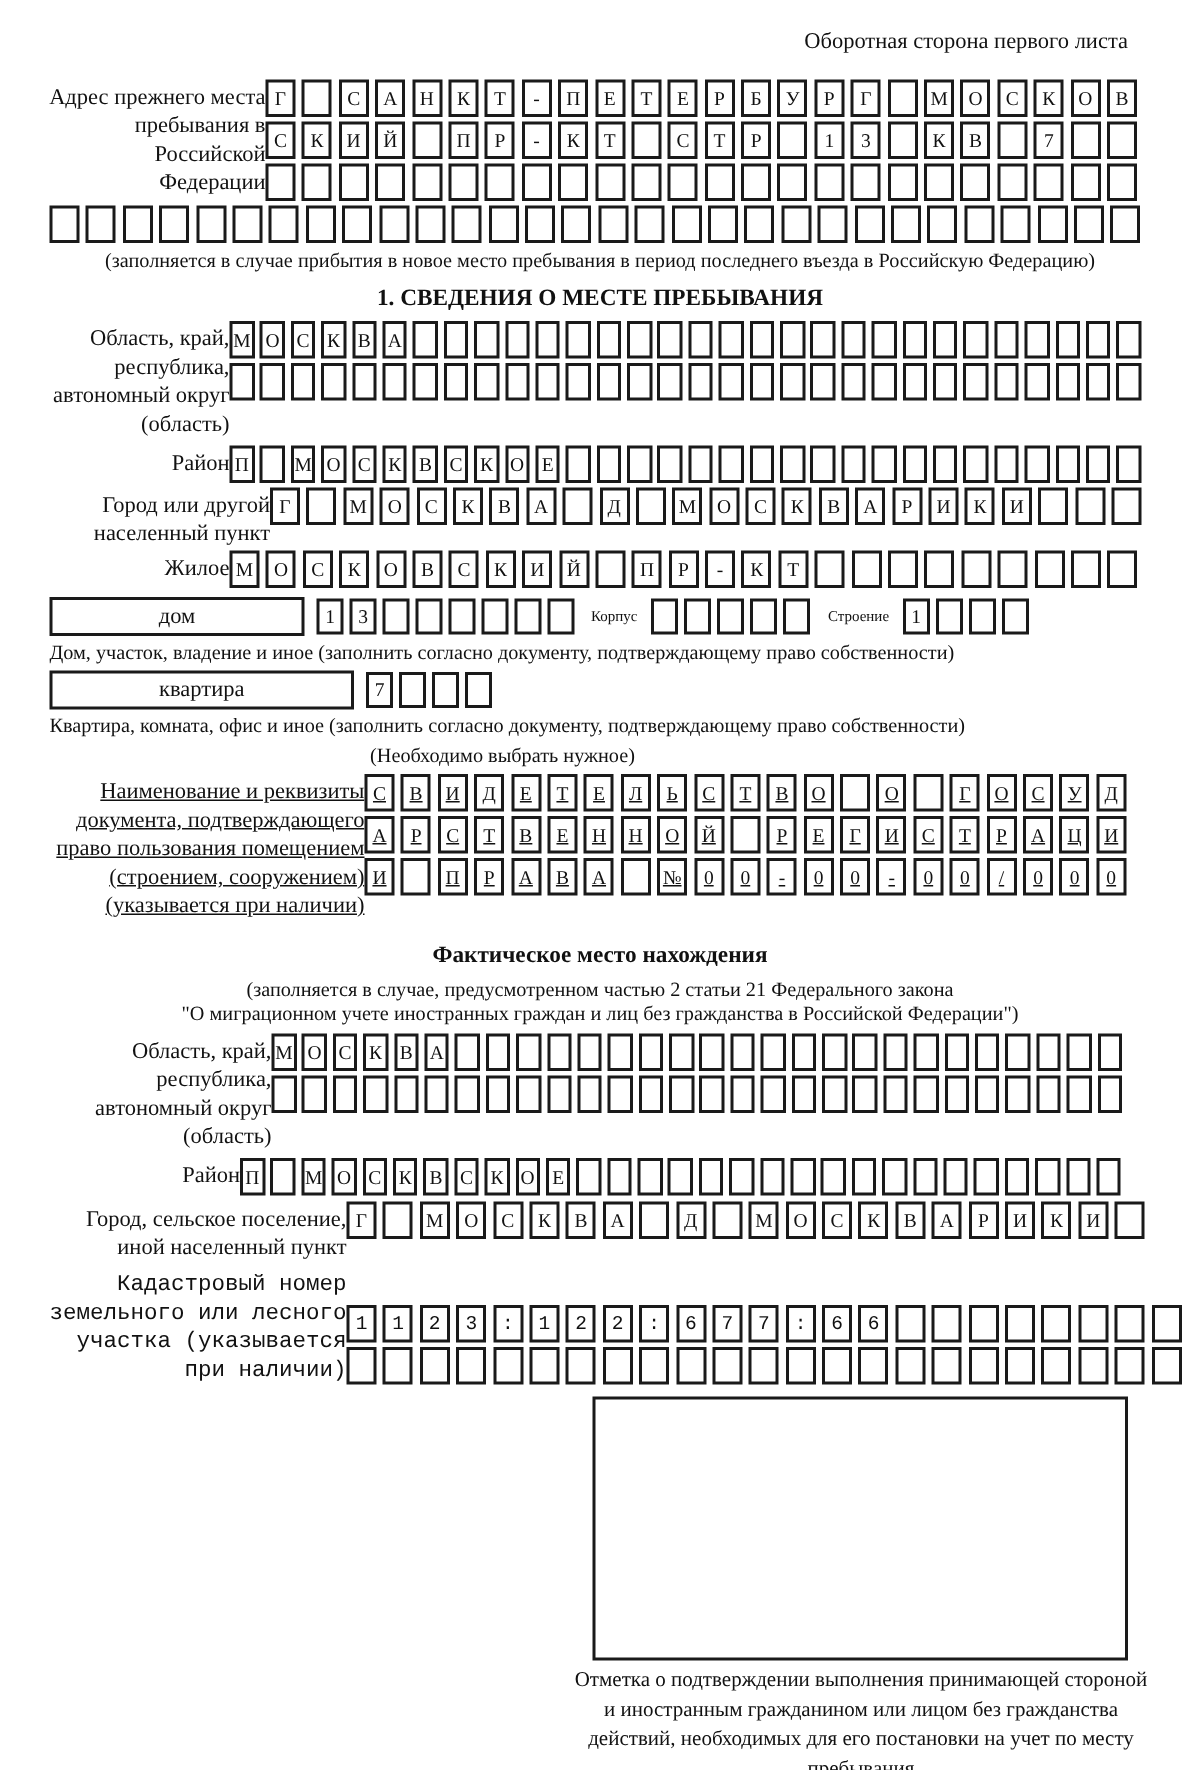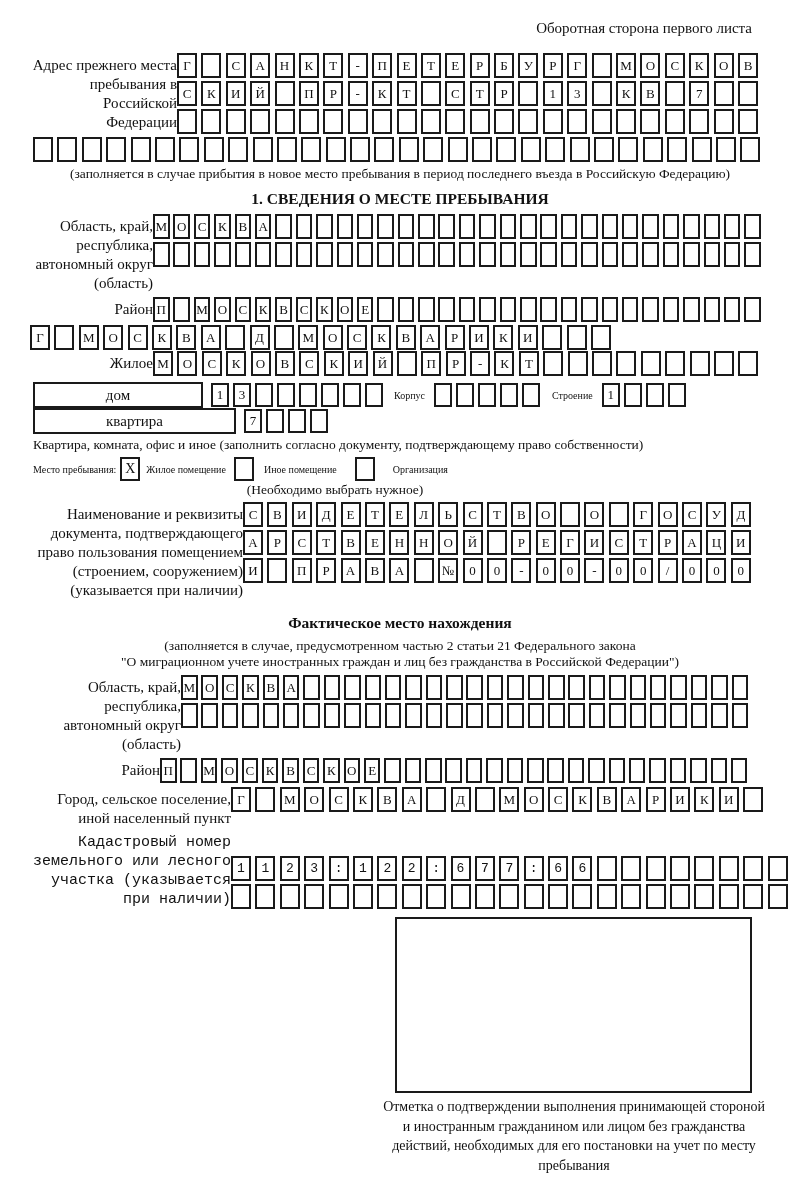--- a/index.html
+++ b/index.html
@@ -295,20 +295,21 @@
         <span class="cell"></span>
         <span class="cell"></span>
         <span class="cell"></span>
         <span class="cell"></span>
         <span class="cell"></span>
         <span class="cell"></span>
       </div>
   </div>
 
   <div class="field" style="margin-top:3px;">
+    <div class="lbl" style="width:150px;">Город или другой населенный пункт</div>
     <div class="cellrow row-md">
         <span class="cell">Г</span>
         <span class="cell"></span>
         <span class="cell">М</span>
         <span class="cell">О</span>
         <span class="cell">С</span>
         <span class="cell">К</span>
         <span class="cell">В</span>
         <span class="cell">А</span>
         <span class="cell"></span>
@@ -382,44 +383,36 @@
         <span class="cell"></span>
       </div>
     <div class="inline-lbl" style="margin:0 9px 0 12px;">Строение</div>
     <div class="cellrow row-house">
         <span class="cell">1</span>
         <span class="cell"></span>
         <span class="cell"></span>
         <span class="cell"></span>
       </div>
   </div>
+  <div class="caption-left">Дом, участок, владение и иное (заполнить согласно документу, подтверждающему право собственности)</div>
 
   <div class="inline-row">
     <div class="widebox" style="width:203px;">квартира</div>
     <div class="cellrow row-house" style="margin-left:8px;">
         <span class="cell">7</span>
         <span class="cell"></span>
         <span class="cell"></span>
         <span class="cell"></span>
       </div>
   </div>
   <div class="caption-left">Квартира, комната, офис и иное (заполнить согласно документу, подтверждающему право собственности)</div>
 
-  <div class="inline-row" style="margin-top:3px;">
-    <div class="inline-lbl">Место пребывания:</div>
-    <span class="chk" style="margin-left:4px;">X</span>
-    <div class="inline-lbl" style="margin-left:6px;">Жилое помещение</div>
-    <span class="chk" style="margin-left:8px;"></span>
-    <div class="inline-lbl" style="margin-left:10px;">Иное помещение</div>
-    <span class="chk" style="margin-left:18px;"></span>
-    <div class="inline-lbl" style="margin-left:18px;">Организация</div>
-  </div>
   <div class="caption-center" style="width:610px; margin-top:1px;">(Необходимо выбрать нужное)</div>
 
-  <div class="field" style="margin-top:4px;">
+  <div class="field" style="margin-top:4px;text-decoration:underline;">
     <div class="lbl" style="width:213px;">Наименование и реквизиты документа, подтверждающего право пользования помещением (строением, сооружением) (указывается при наличии)</div>
     <div class="rows">
       <div class="cellrow row-md">
           <span class="cell">С</span>
           <span class="cell">В</span>
           <span class="cell">И</span>
           <span class="cell">Д</span>
           <span class="cell">Е</span>
           <span class="cell">Т</span>
           <span class="cell">Е</span>

